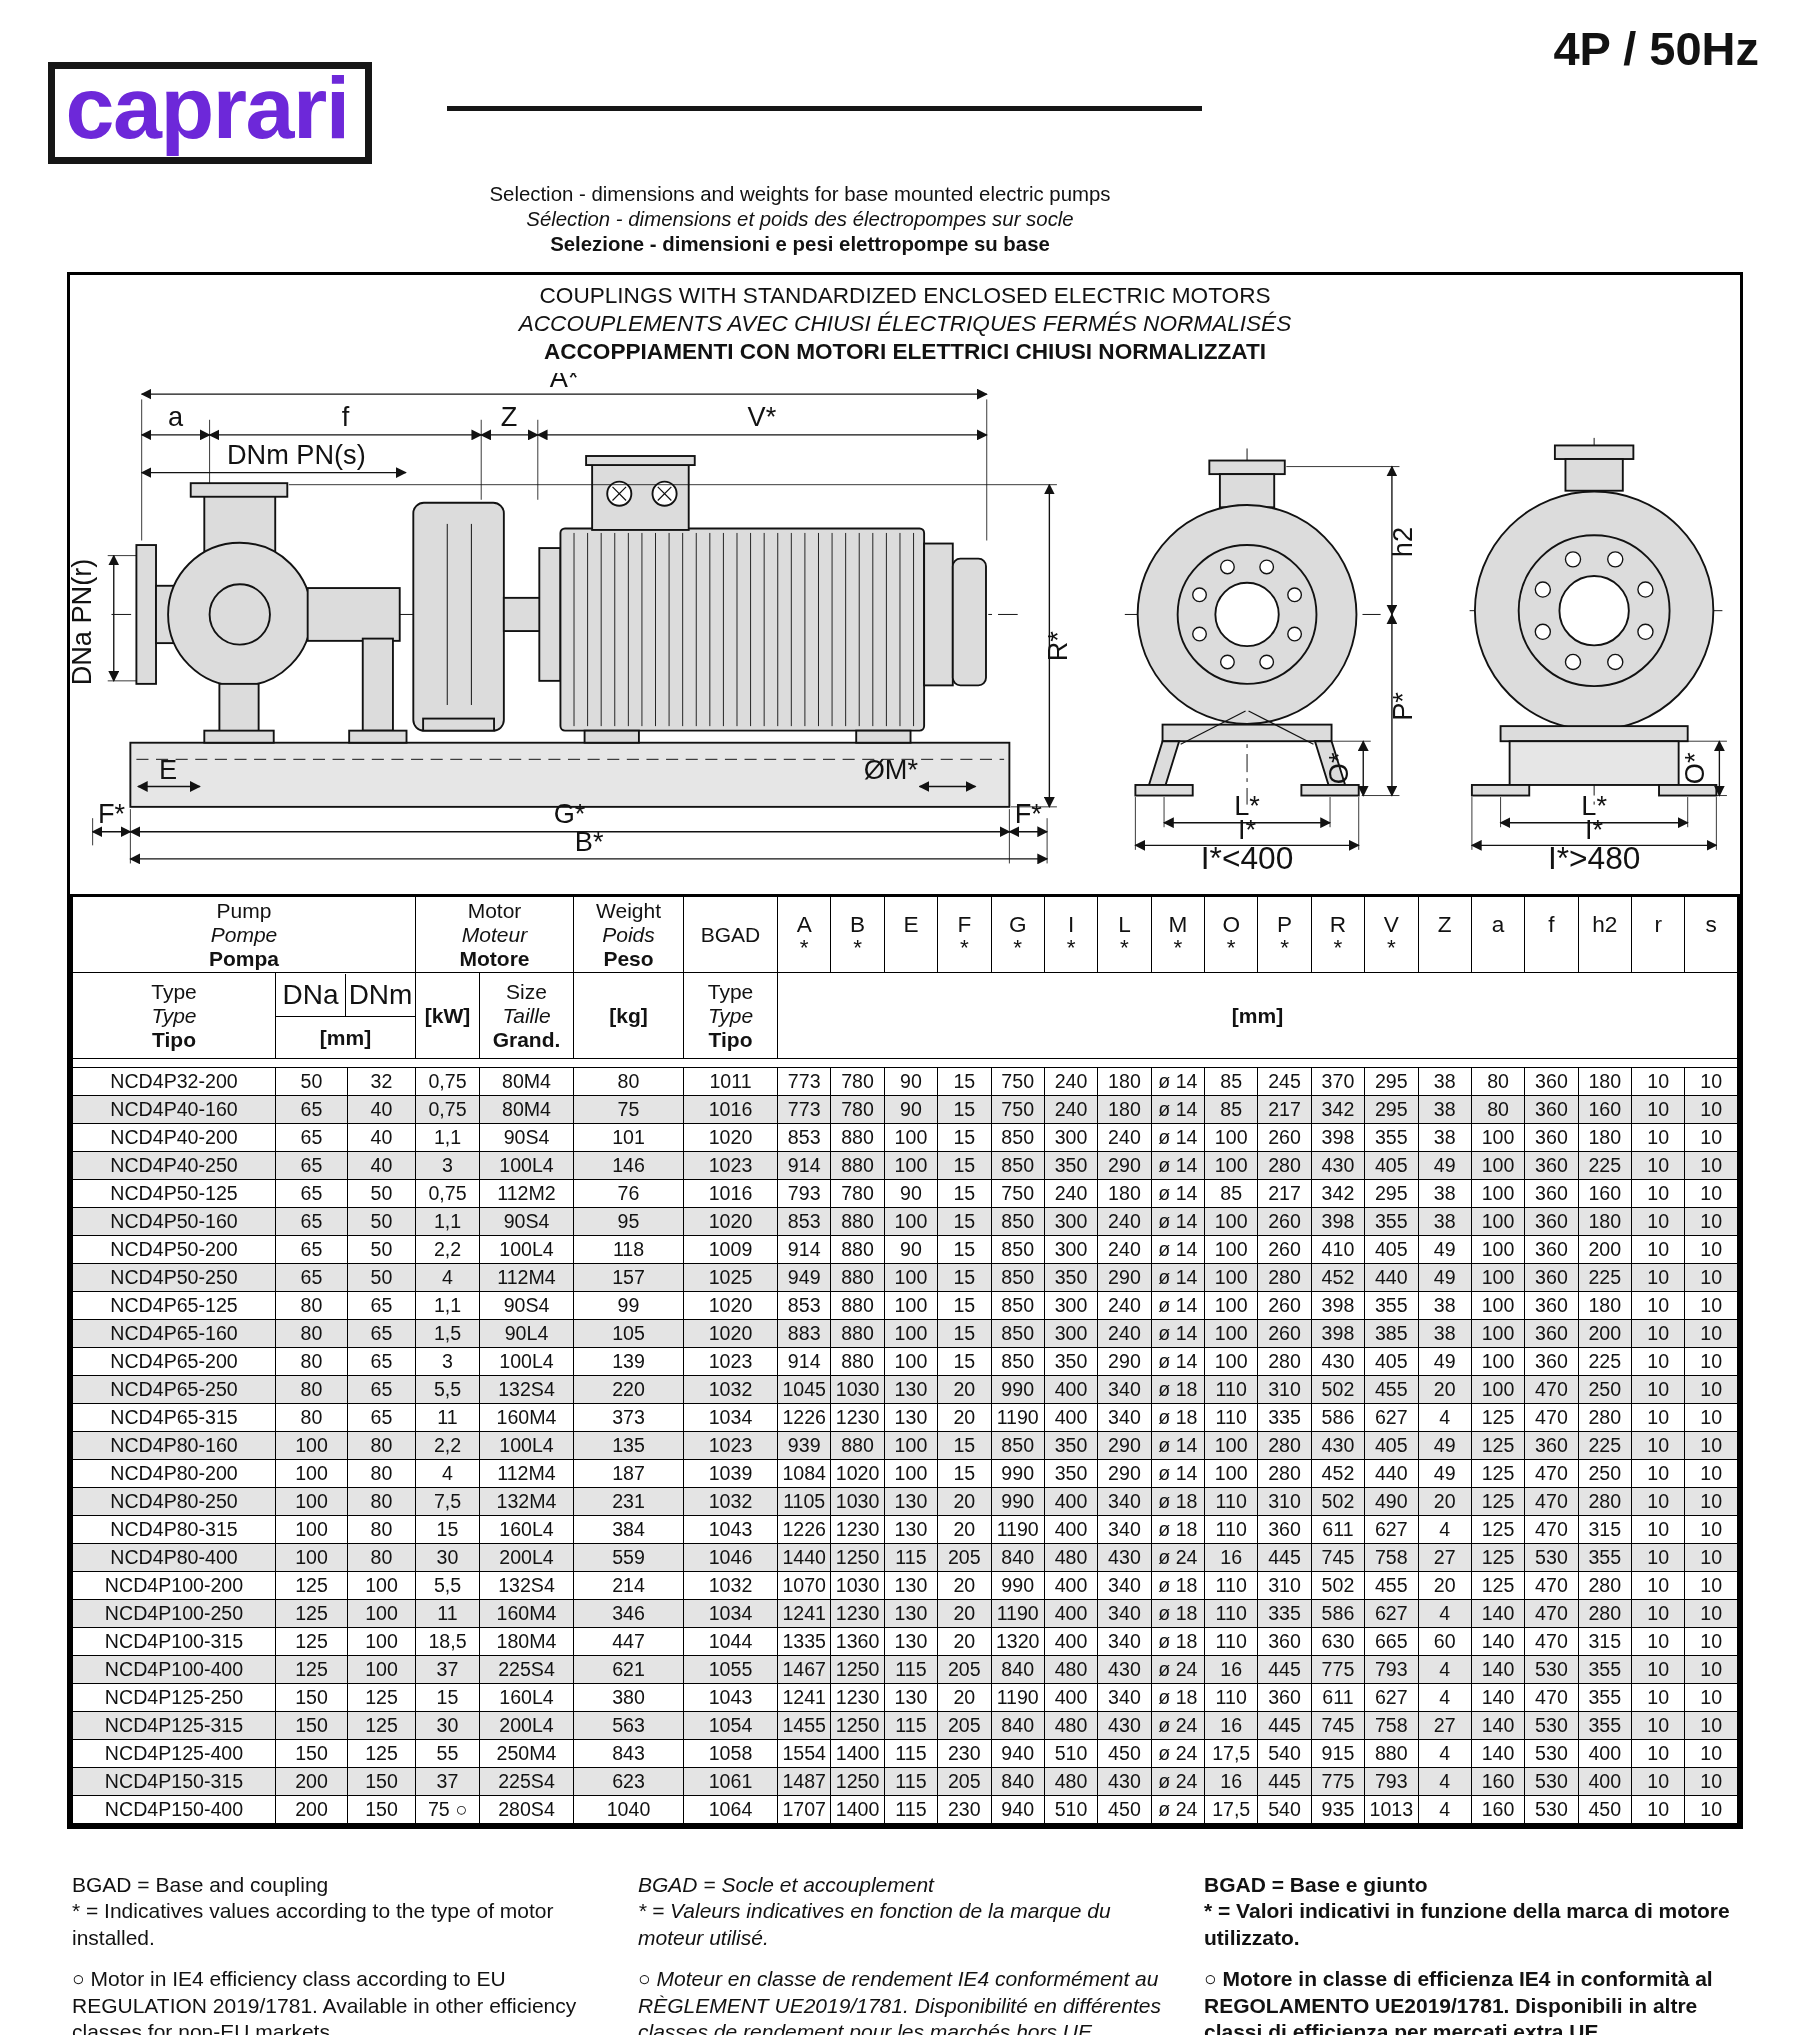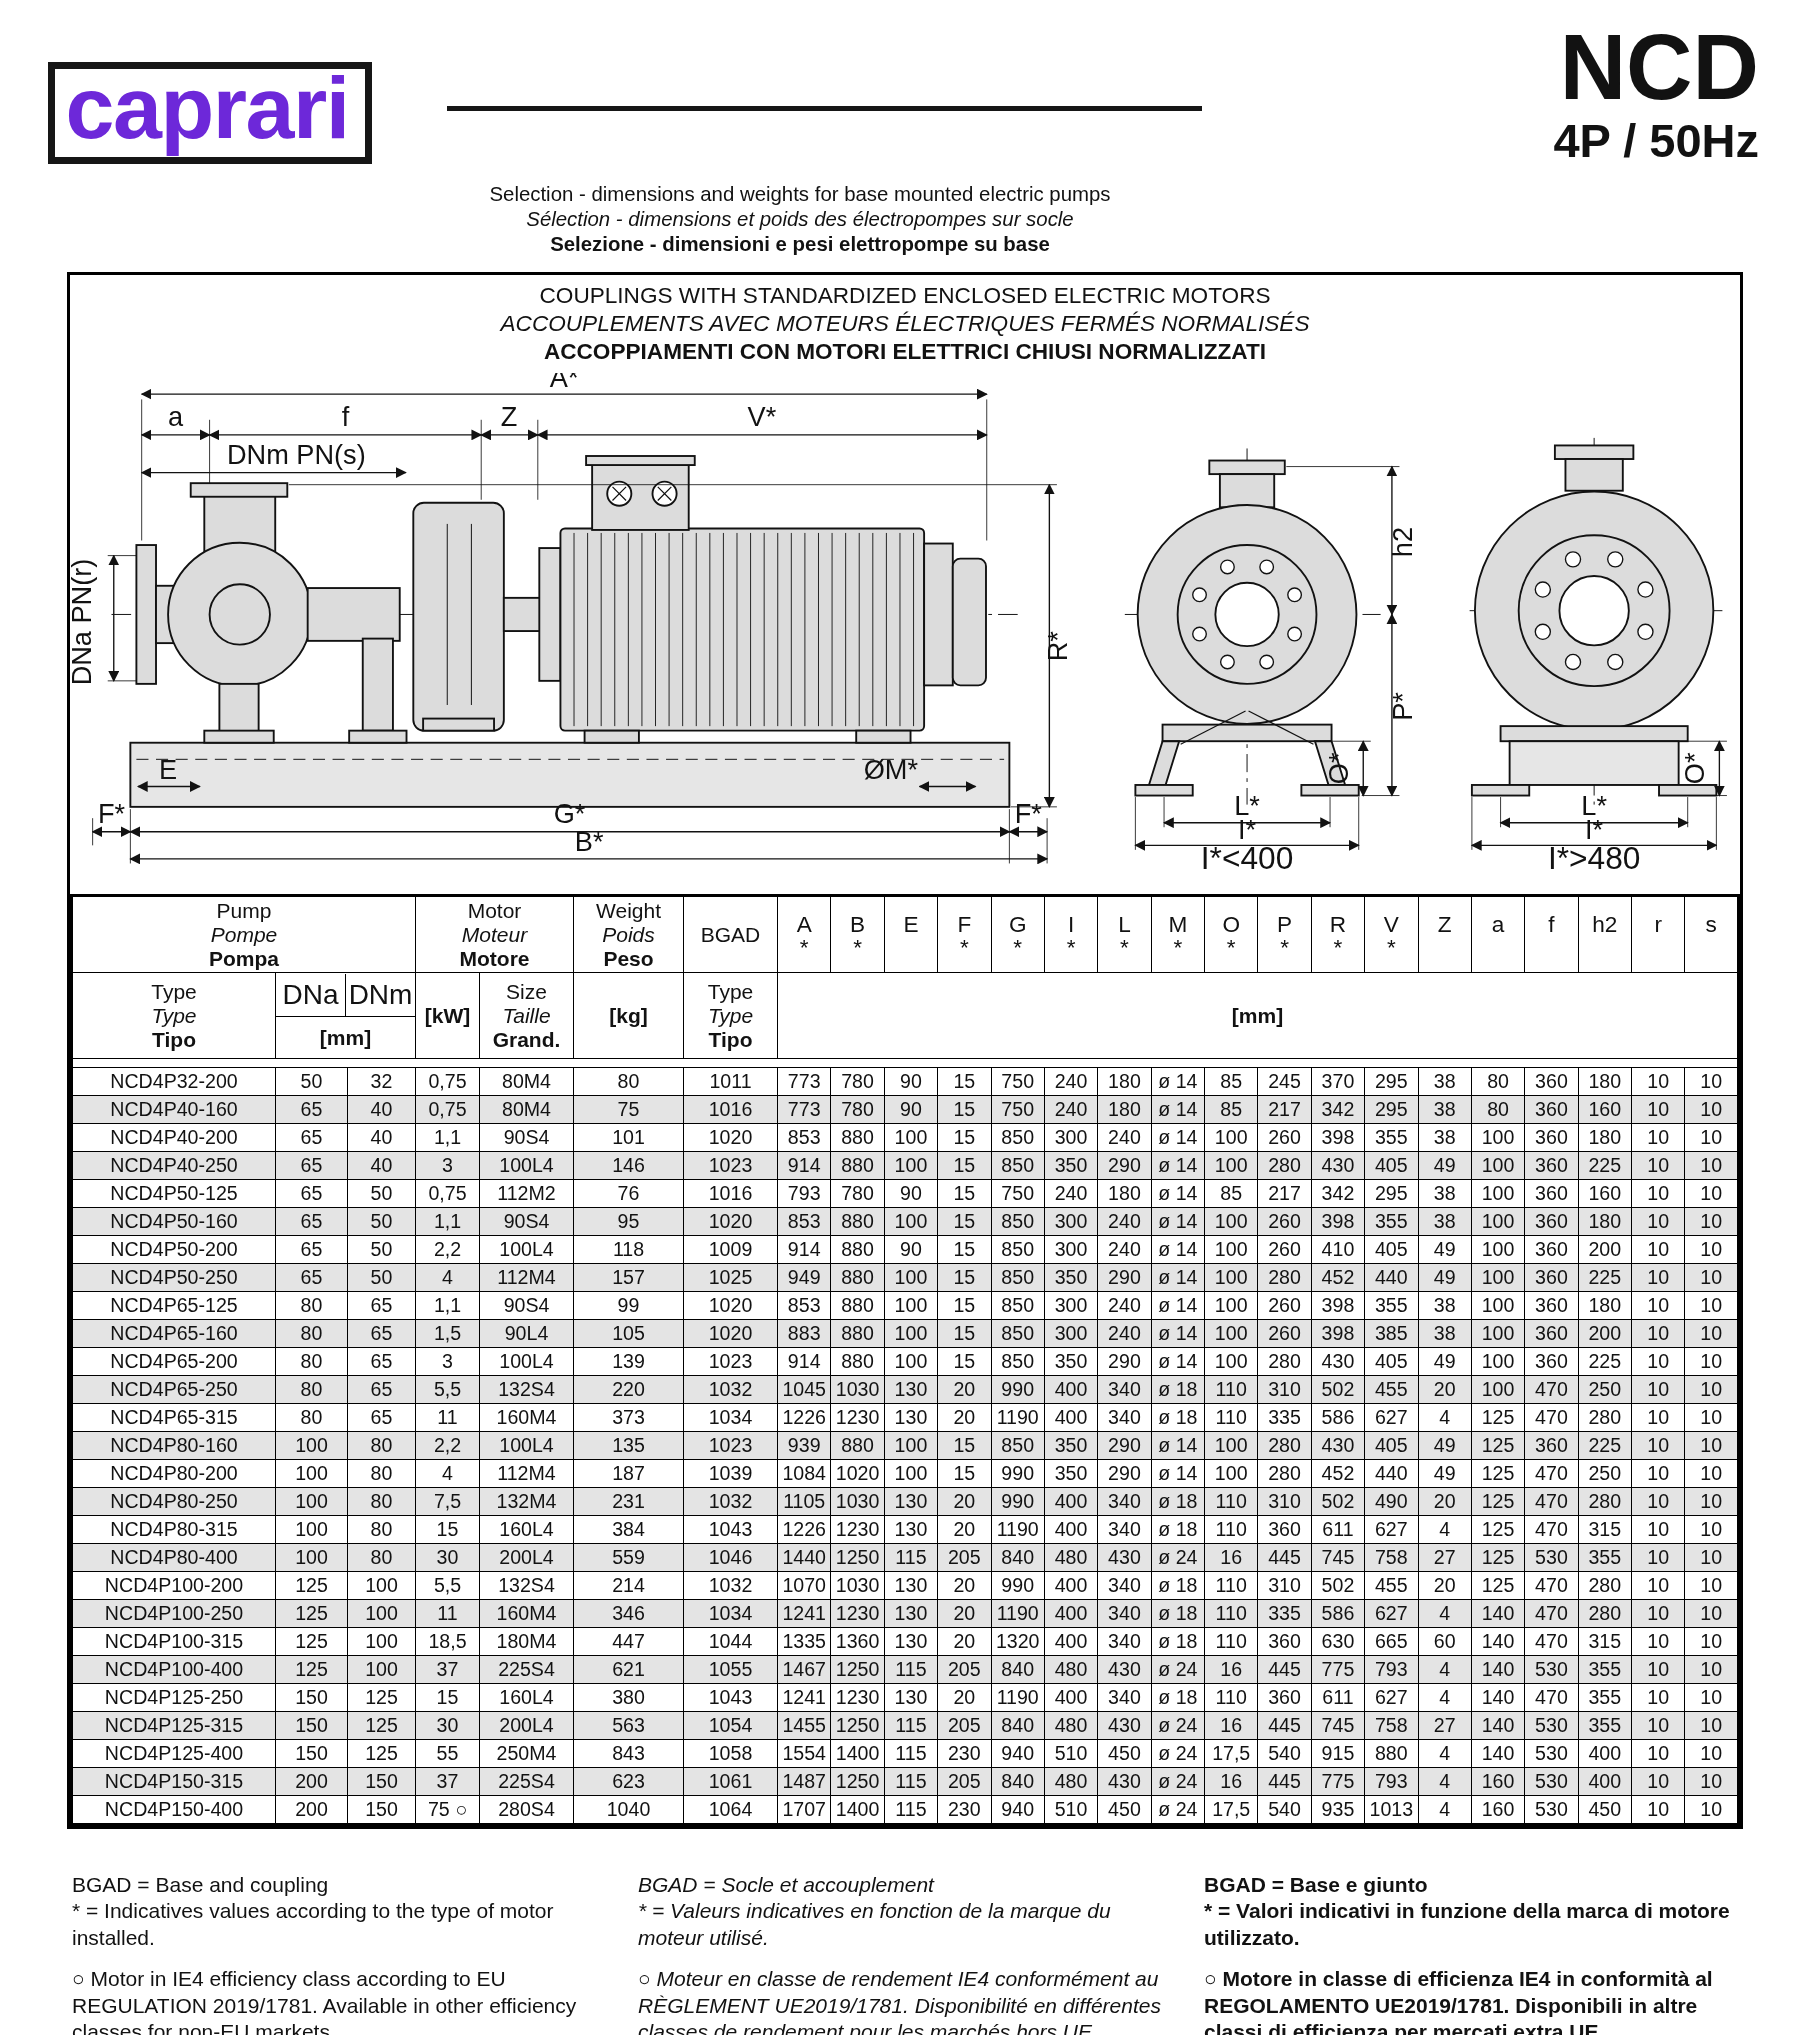--- a/index.html
+++ b/index.html
@@ -57,30 +57,29 @@
 
   <div class="hdr">
     <div class="logo">caprari</div>
     <div class="hrule"></div>
     <div class="subs">
       <div>Selection - dimensions and weights for base mounted electric pumps</div>
       <div class="it">Sélection - dimensions et poids des électropompes sur socle</div>
       <div class="bd">Selezione - dimensioni e pesi elettropompe su base</div>
     </div>
     <div class="ncd">
-      <div>NCD</div>
       <div class="variant">4P / 50Hz</div>
     </div>
   </div>
 
   <div class="main">
 
     <div class="dtitle">
       <div>COUPLINGS WITH STANDARDIZED ENCLOSED ELECTRIC MOTORS</div>
-      <div class="it">ACCOUPLEMENTS AVEC MOTEURS ÉLECTRIQUES FERMÉS NORMALISÉS</div>
+      <div class="it">ACCOUPLEMENTS AVEC CHIUSI ÉLECTRIQUES FERMÉS NORMALISÉS</div>
       <div class="bd">ACCOPPIAMENTI CON MOTORI ELETTRICI CHIUSI NORMALIZZATI</div>
     </div>
 
     <div class="drawing">
       <svg viewBox="0 0 2212 660" width="1669" height="498">
         <defs>
           <marker id="arr" viewBox="0 0 10 10" refX="9" refY="5" markerWidth="8" markerHeight="8" orient="auto-start-reverse">
             <path d="M0,0 L10,5 L0,10 z" fill="#121212"></path>
           </marker>
         </defs>

